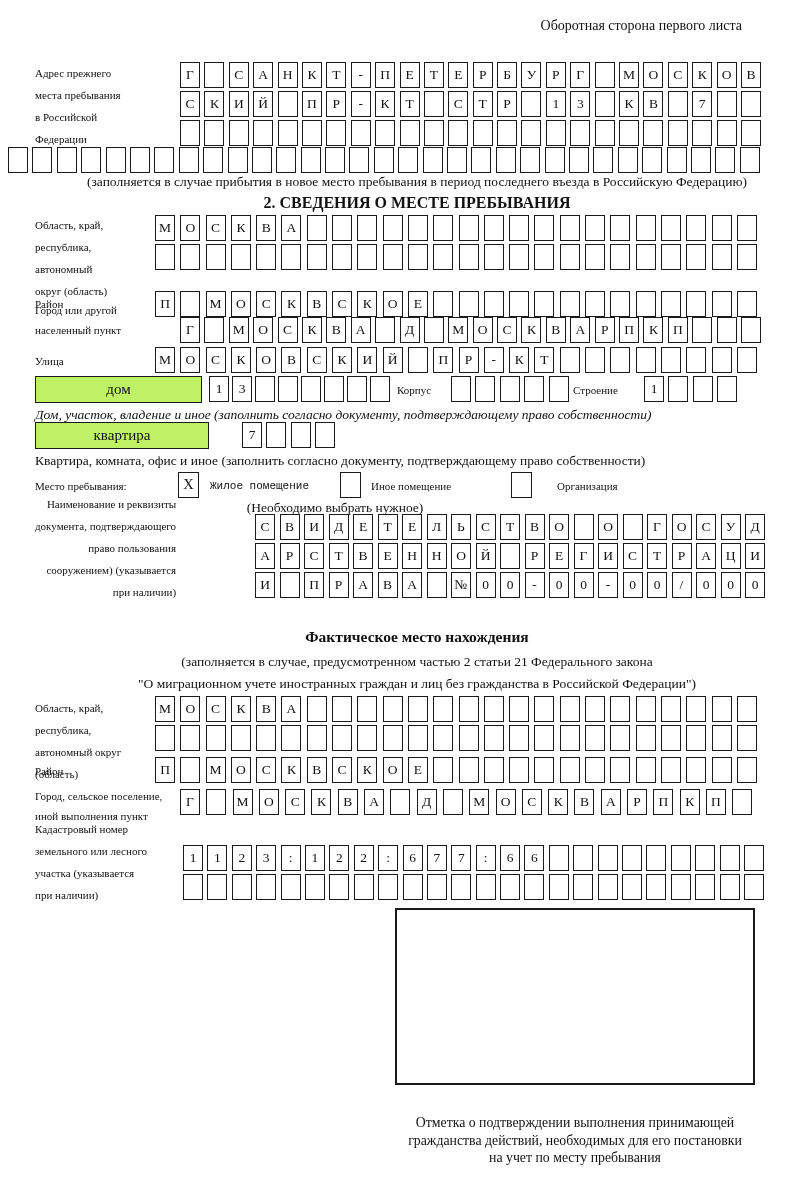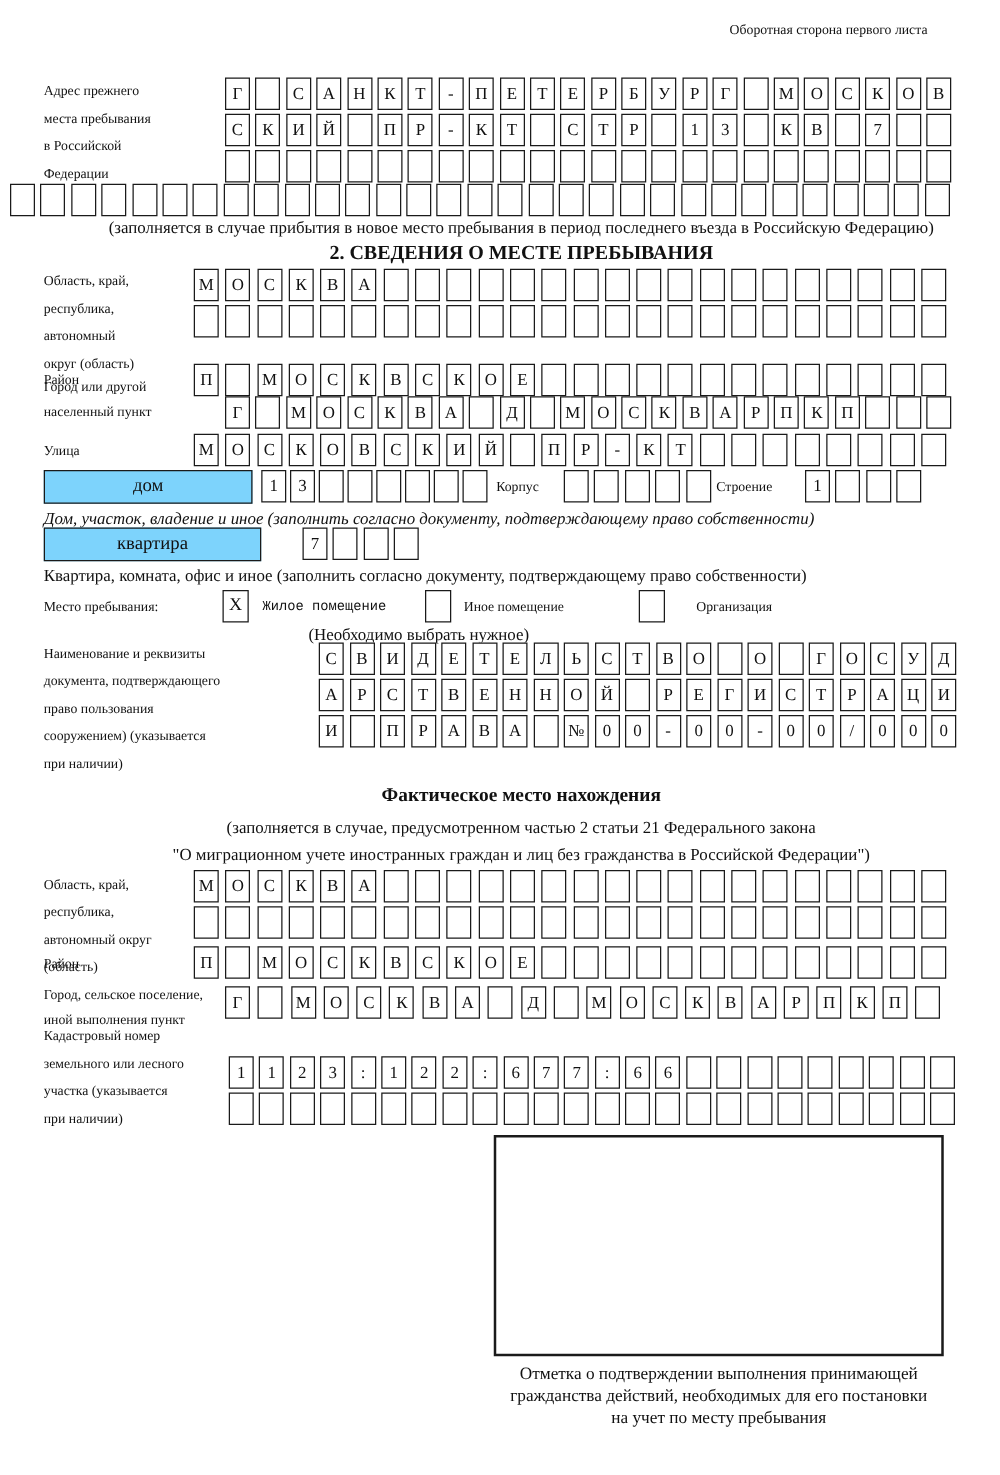--- a/index.html
+++ b/index.html
@@ -17,35 +17,35 @@
   .cells.g53{gap:5.3px;}
   .cells.g45{gap:4.5px;}
   .cells.g63{gap:6.3px;}
   .cells.g30{gap:3px;}
   .cell{
     flex:0 0 20px;width:20px;height:26px;box-sizing:border-box;border:1.6px solid #1a1a1a;
     display:flex;align-items:center;justify-content:center;font-size:13.5px;background:#fff;
   }
   .bigbox{
     position:absolute;height:27px;box-sizing:border-box;border:1.6px solid #1a1a1a;
-    display:flex;align-items:center;justify-content:center;font-size:15px;background:#7dd3fc;
+    display:flex;align-items:center;justify-content:center;font-size:15px;background:#bef264;
   }
   .chk{
     position:absolute;width:21px;height:26px;box-sizing:border-box;border:1.6px solid #1a1a1a;
     text-align:center;font-size:14.5px;line-height:23px;background:#fff;
   }
   .stampbox{position:absolute;box-sizing:border-box;border:2px solid #1a1a1a;background:#fff;}
-  .stampnote{position:absolute;font-size:13.8px;line-height:17.5px;text-align:center;}
+  .stampnote{position:absolute;font-size:13.8px;line-height:17.5px;text-align:center;margin-top:24px;}
 </style>
 </head>
 <body>
 
 <div class="page">
 
-  <div class="abs" style="top:18px;right:58px;font-size:11px;">Оборотная сторона первого листа</div>
+  <div class="abs" style="top:18px;right:58px;font-size:14px;">Оборотная сторона первого листа</div>
 
   <div class="label" style="left:35px;top:62px;">
     <div>Адрес прежнего</div>
     <div>места пребывания</div>
     <div>в Российской</div>
     <div>Федерации</div>
   </div>
   <div class="cells" style="left:180px;top:62px;">
       <span class="cell">Г</span>
       <span class="cell"></span>
@@ -346,21 +346,21 @@
 
   <div class="label" style="left:35px;top:475px;">Место пребывания:</div>
   <div class="chk" style="left:178px;top:472px;">X</div>
   <div class="label" style="left:210px;top:475px;font-family:Liberation Mono, monospace;">Жилое помещение</div>
   <div class="chk" style="left:340px;top:472px;"></div>
   <div class="label" style="left:371px;top:475px;">Иное помещение</div>
   <div class="chk" style="left:511px;top:472px;"></div>
   <div class="label" style="left:557px;top:475px;">Организация</div>
   <div class="note" style="left:35px;top:500px;width:600px;text-align:center;">(Необходимо выбрать нужное)</div>
 
-  <div class="label" style="left:35px;top:512px;">
+  <div class="label" style="left:35px;top:493px;text-align:right;">
     <div>Наименование и реквизиты</div>
     <div>документа, подтверждающего</div>
     <div>право пользования</div>
     <div>сооружением) (указывается</div>
     <div>при наличии)</div>
   </div>
   <div class="cells g45" style="left:255px;top:514px;">
       <span class="cell">С</span>
       <span class="cell">В</span>
       <span class="cell">И</span>

